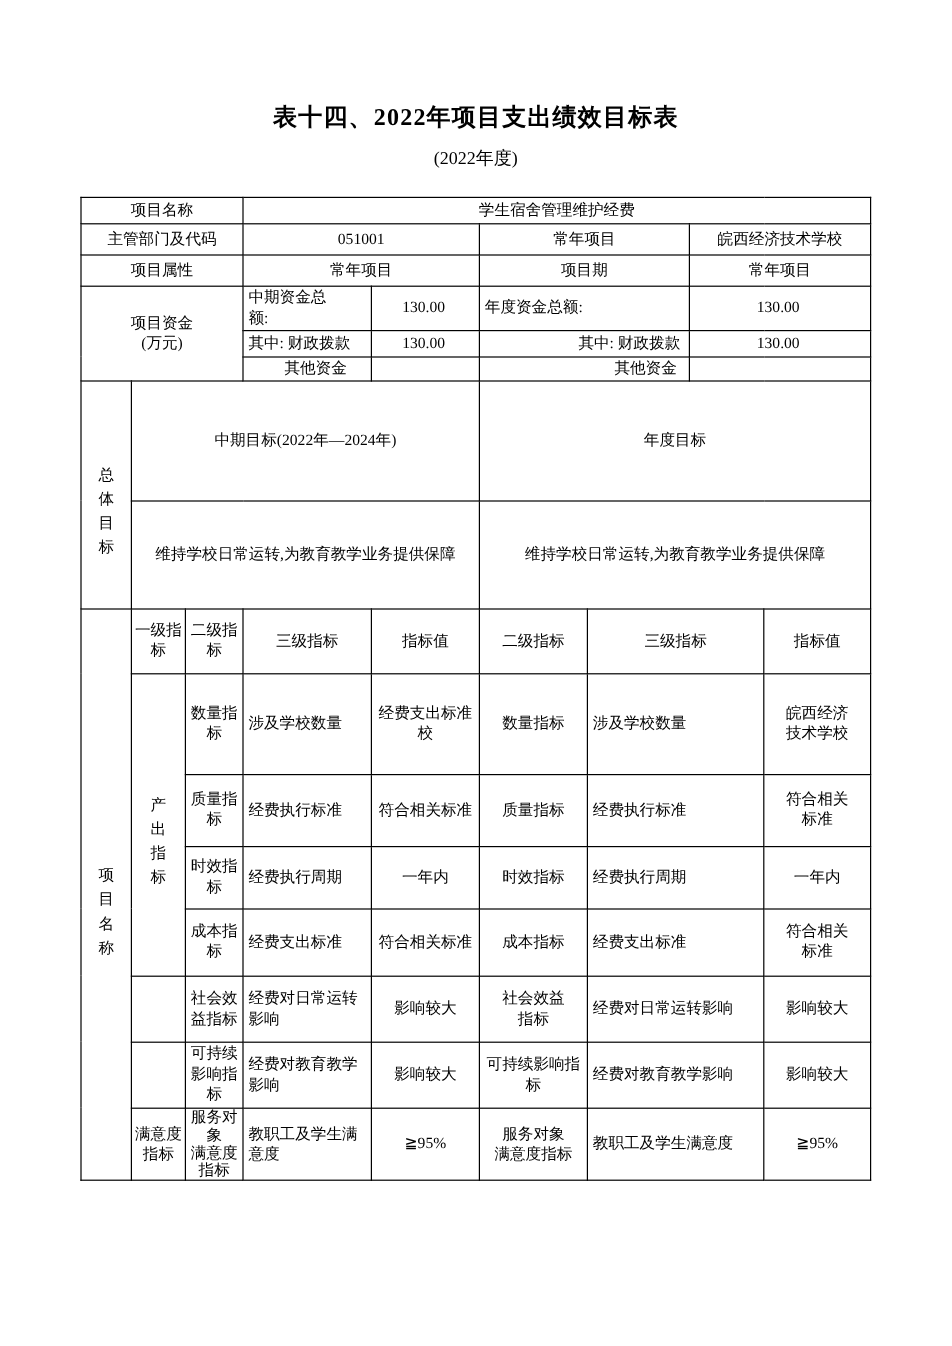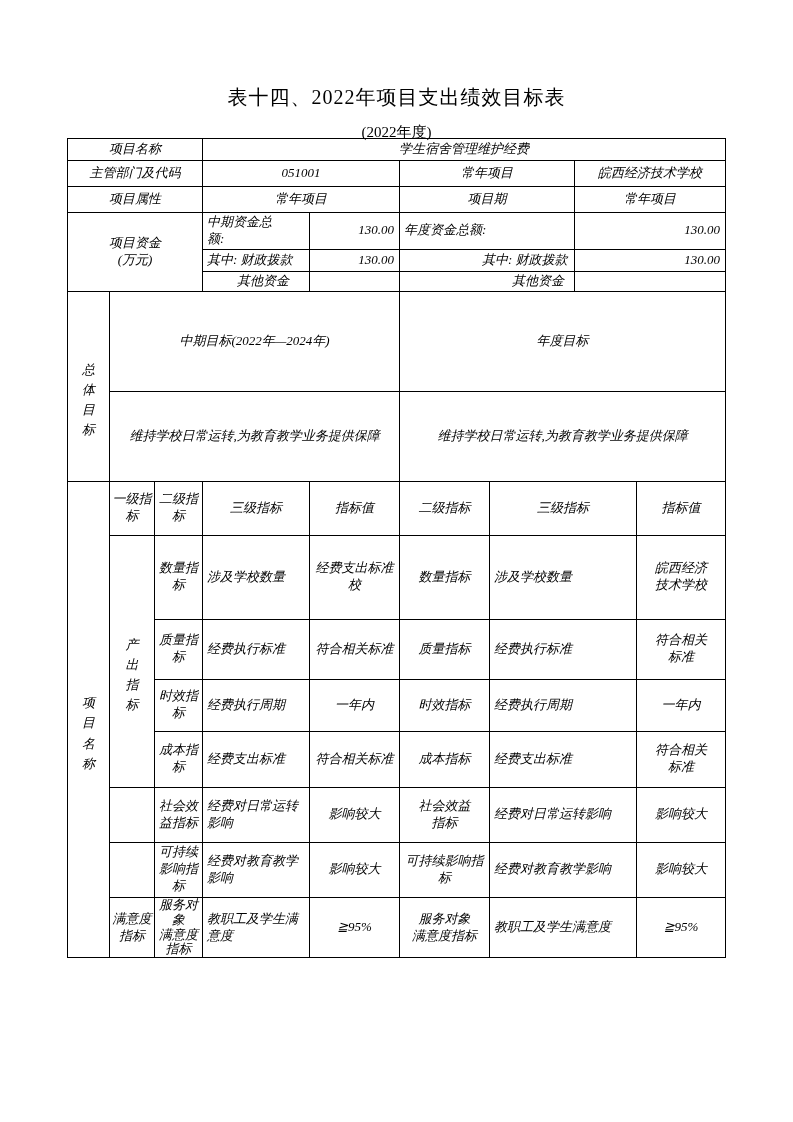--- a/index.html
+++ b/index.html
@@ -7,43 +7,42 @@
   body {
     width: 793px; height: 1122px;
     background: #ffffff;
     color: #000000;
     font-family: "Liberation Serif", "DejaVu Serif", serif;
     position: relative;
     overflow: hidden;
   }
   .doc-title {
     position: absolute; top: 84px; left: 0; width: 100%;
-    text-align: center; font-size: 20px; font-weight: normal; letter-spacing: 1px;
+    text-align: center; font-size: 20px; font-weight: bold; letter-spacing: 1px;
   }
   .doc-subtitle {
     position: absolute; top: 123px; left: 0; width: 100%;
     text-align: center; font-size: 15px;
   }
   table.main {
-    position: absolute; top: 138px; left: 67px;
+    position: absolute; top: 164px; left: 67px;
     border-collapse: collapse; table-layout: fixed;
     width: 658px;
-    font-style: italic;
   }
   td {
     border: 1px solid #000;
     font-size: 13px; line-height: 1.3;
     text-align: center; vertical-align: middle;
     white-space: pre-line;
     word-break: break-all;
     padding: 1px 2px;
     overflow: hidden;
   }
   td.al { text-align: left; padding-left: 4px; }
-  td.ar { text-align: right; padding-right: 5px; }
+  td.ar { padding-right: 5px; }
   td.ind-a { padding-left: 34px; }
   td.ind-b { padding-left: 82px; }
   td.ind-c { padding-left: 112px; }
   td.vert { padding: 0; }
   td.vert span { display: inline-block; width: 15px; line-height: 1.55; text-align: center; margin-top: 28px; }
   td.tight { line-height: 1.15; padding: 0 2px; }
 </style>
 </head>
 <body>
 

